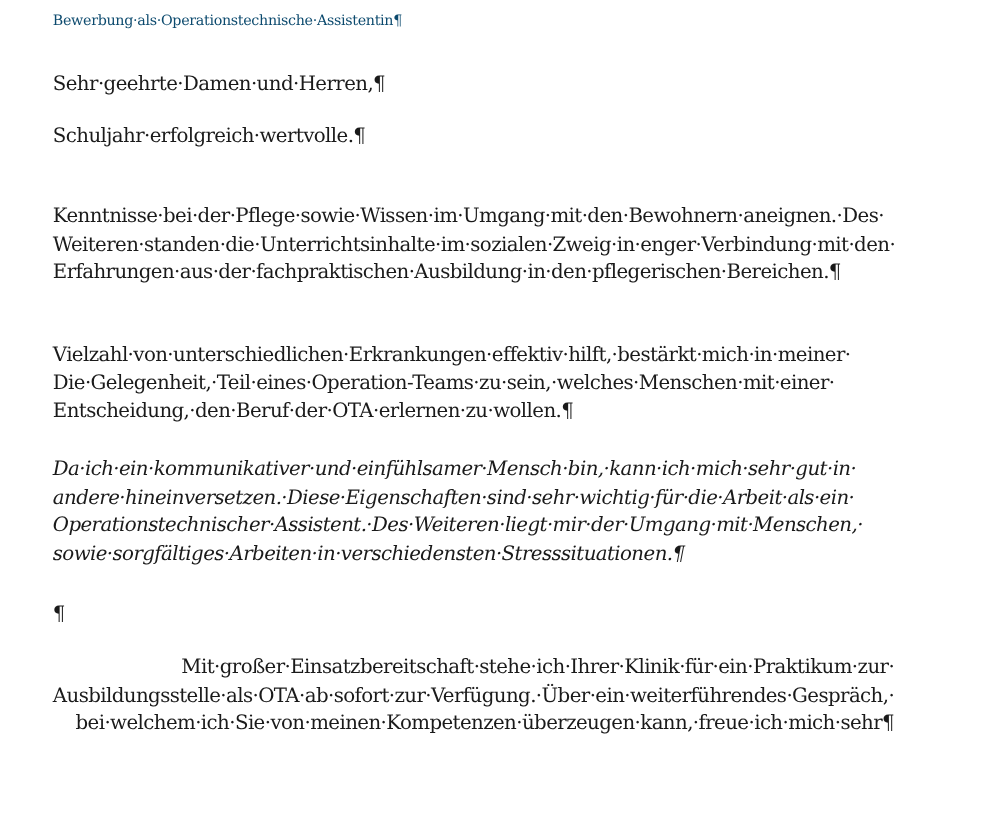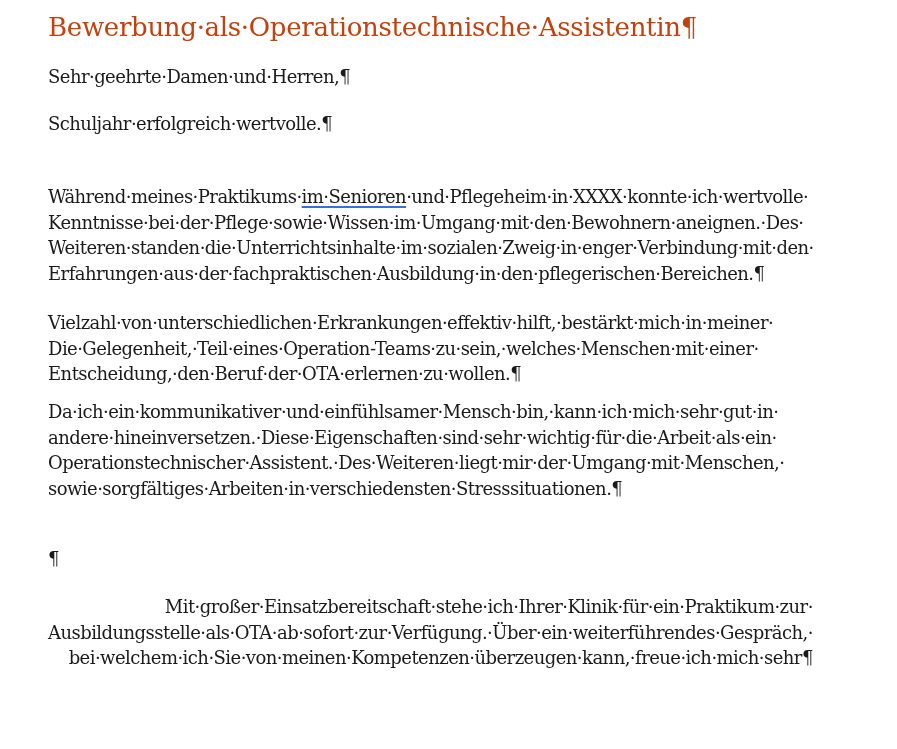--- a/index.html
+++ b/index.html
@@ -18,22 +18,22 @@
     left: 48px;
     top: 0;
     width: 849px;
     color: #1a1a1a;
     font-family: "DejaVu Serif", "Liberation Serif", serif;
   }
   .heading {
     position: absolute;
     left: 0;
     top: 12px;
-    font-size: 26px;
-    color: #c2410c;
+    font-size: 13px;
+    color: #0c4a6e;
     letter-spacing: -0.3px;
     white-space: nowrap;
   }
   .para {
     position: absolute;
     left: 0;
     font-size: 18px;
     line-height: 25.6px;
     letter-spacing: -0.55px;
     white-space: nowrap;
@@ -58,33 +58,32 @@
 
   <div class="para" style="top:64px;">
     <span class="line">Sehr·geehrte·Damen·und·Herren,¶</span>
   </div>
 
   <div class="para" style="top:111px;">
     <span class="line">Schuljahr·erfolgreich·wertvolle.¶</span>
   </div>
 
   <div class="para" style="top:184px;">
-    <span class="line"><span>Während·meines·Praktikums·</span><span class="squiggle">im·Senioren</span><span>·und·Pflegeheim·in·XXXX·konnte·ich·wertvolle·</span></span>
     <span class="line">Kenntnisse·bei·der·Pflege·sowie·Wissen·im·Umgang·mit·den·Bewohnern·aneignen.·Des·</span>
     <span class="line">Weiteren·standen·die·Unterrichtsinhalte·im·sozialen·Zweig·in·enger·Verbindung·mit·den·</span>
     <span class="line">Erfahrungen·aus·der·fachpraktischen·Ausbildung·in·den·pflegerischen·Bereichen.¶</span>
   </div>
 
   <div class="para" style="top:310px;">
     <span class="line">Vielzahl·von·unterschiedlichen·Erkrankungen·effektiv·hilft,·bestärkt·mich·in·meiner·</span>
     <span class="line">Die·Gelegenheit,·Teil·eines·Operation-Teams·zu·sein,·welches·Menschen·mit·einer·</span>
     <span class="line">Entscheidung,·den·Beruf·der·OTA·erlernen·zu·wollen.¶</span>
   </div>
 
-  <div class="para" style="top:399px;">
+  <div class="para" style="top:414px;font-style:italic;">
     <span class="line">Da·ich·ein·kommunikativer·und·einfühlsamer·Mensch·bin,·kann·ich·mich·sehr·gut·in·</span>
     <span class="line">andere·hineinversetzen.·Diese·Eigenschaften·sind·sehr·wichtig·für·die·Arbeit·als·ein·</span>
     <span class="line">Operationstechnischer·Assistent.·Des·Weiteren·liegt·mir·der·Umgang·mit·Menschen,·</span>
     <span class="line">sowie·sorgfältiges·Arbeiten·in·verschiedensten·Stresssituationen.¶</span>
   </div>
 
   <div class="para" style="top:546px;">
     <span class="line">¶</span>
   </div>
 

